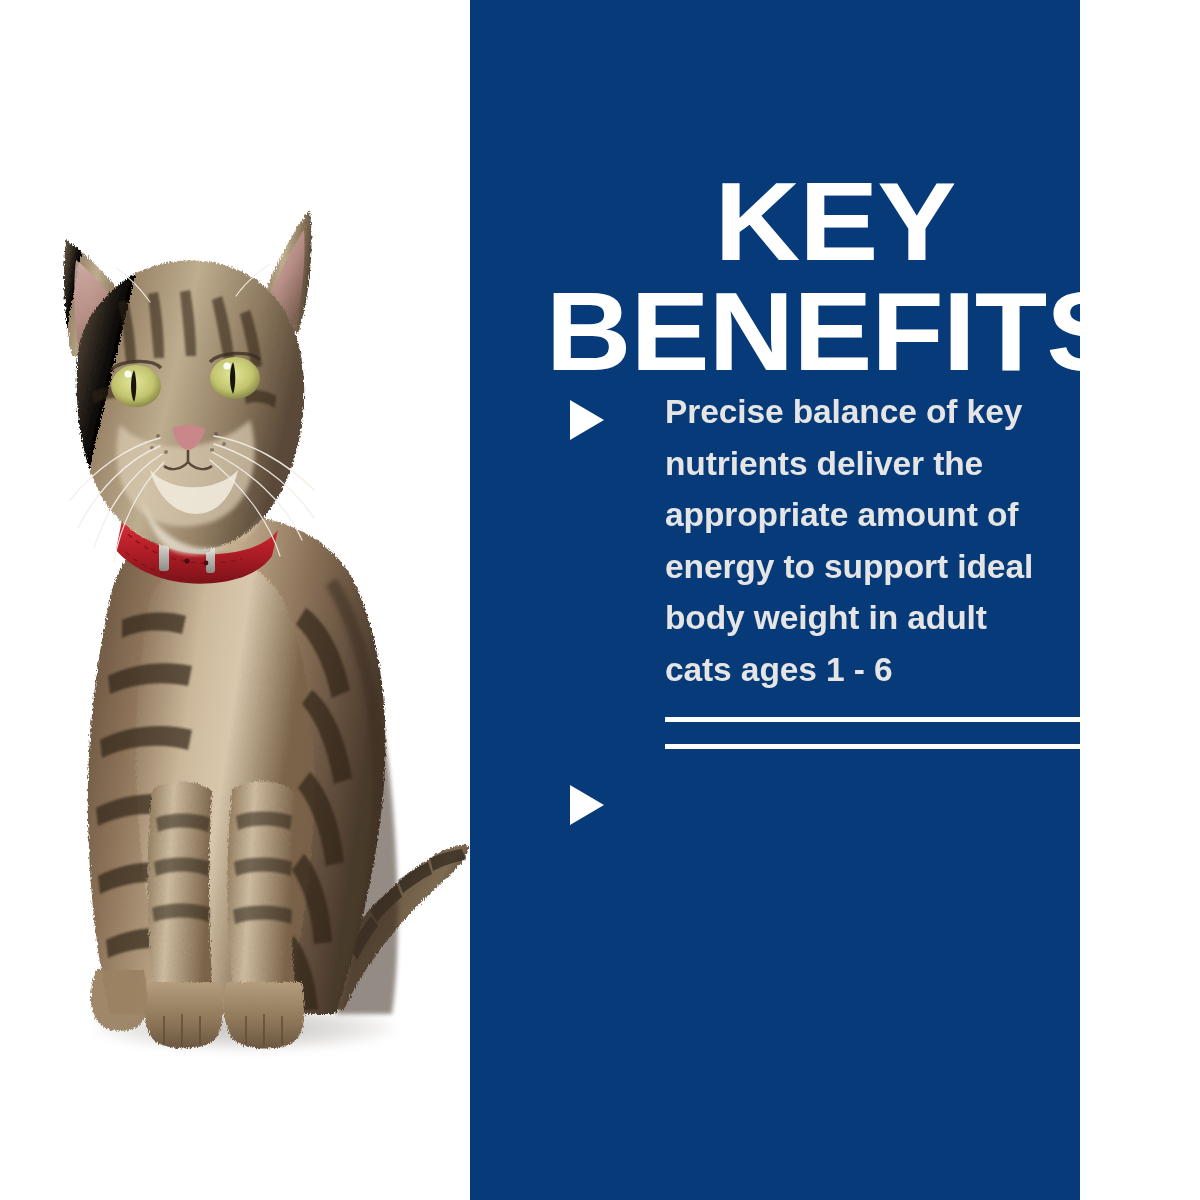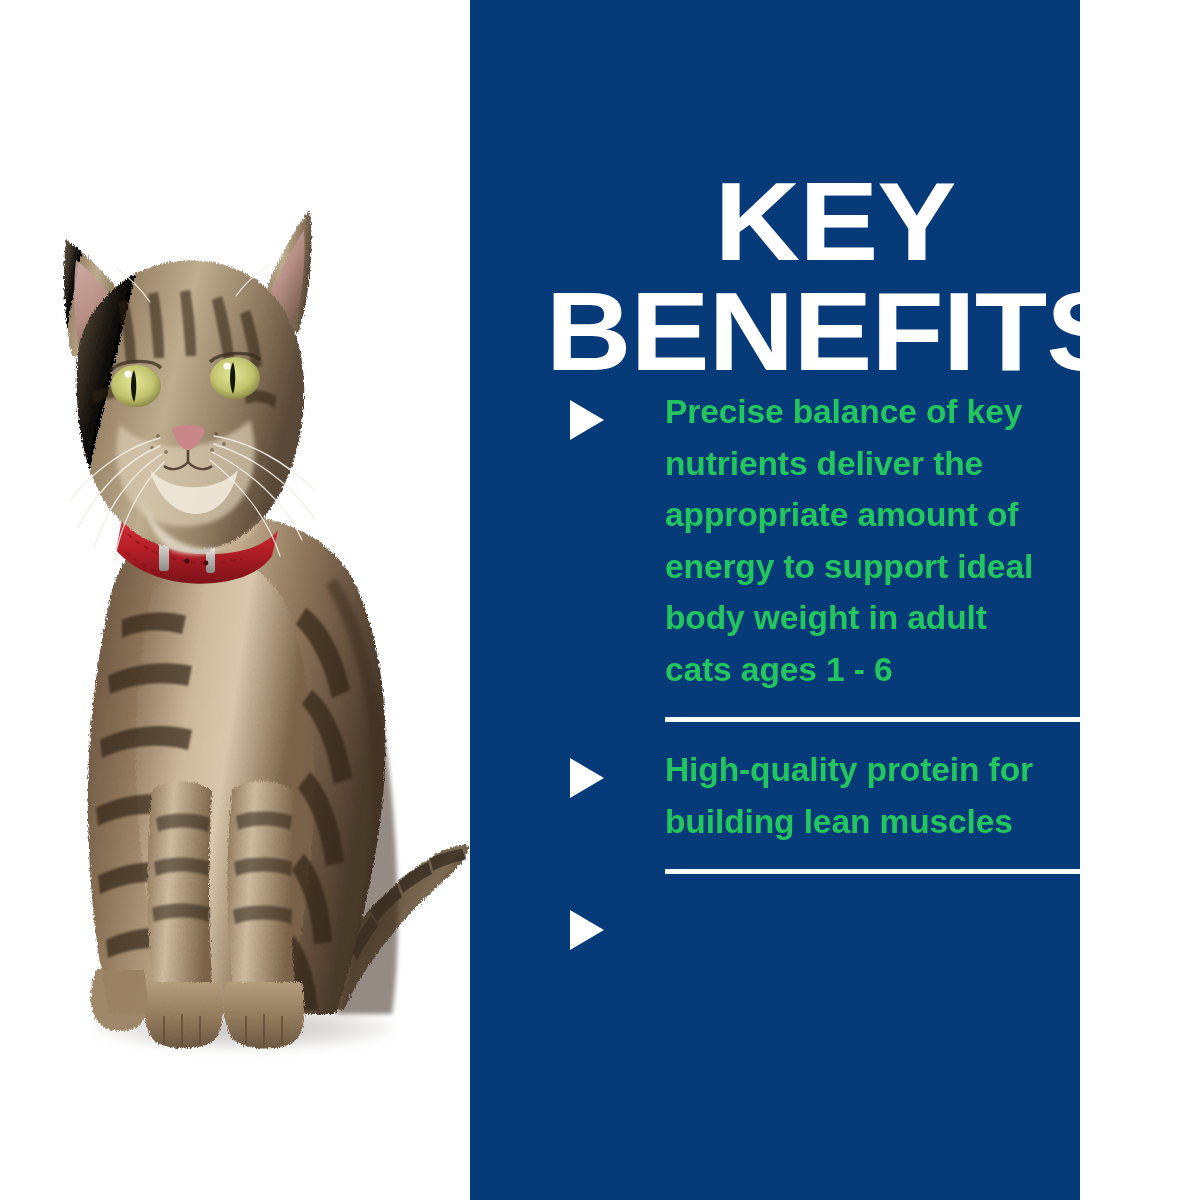--- a/index.html
+++ b/index.html
@@ -98,21 +98,21 @@
     left: 100px;
     top: 14px;
     width: 0;
     height: 0;
     border-top: 20px solid transparent;
     border-bottom: 20px solid transparent;
     border-left: 34px solid #ffffff;
   }
 
   .benefit-text {
-    color: #22c55e;
+    color: #e5e5e5;
     font-family: "Liberation Sans", sans-serif;
     font-weight: 700;
     font-size: 33.5px;
     line-height: 51.5px;
     letter-spacing: -0.1px;
     margin: 0;
     white-space: pre-line;
   }
 
   .benefit-divider {
@@ -403,25 +403,20 @@
         <p class="benefit-text">Precise balance of key
 nutrients deliver the
 appropriate amount of
 energy to support ideal
 body weight in adult
 cats ages 1 - 6</p>
       </div>
 
       <div class="benefit-divider"></div>
 
-      <div class="benefit-row">
-        <span class="benefit-bullet"></span>
-        <p class="benefit-text">High-quality protein for
-building lean muscles</p>
-      </div>
 
       <div class="benefit-divider"></div>
 
       <div class="benefit-row">
         <span class="benefit-bullet"></span>
       </div>
 
     </div>
   </div>
 

